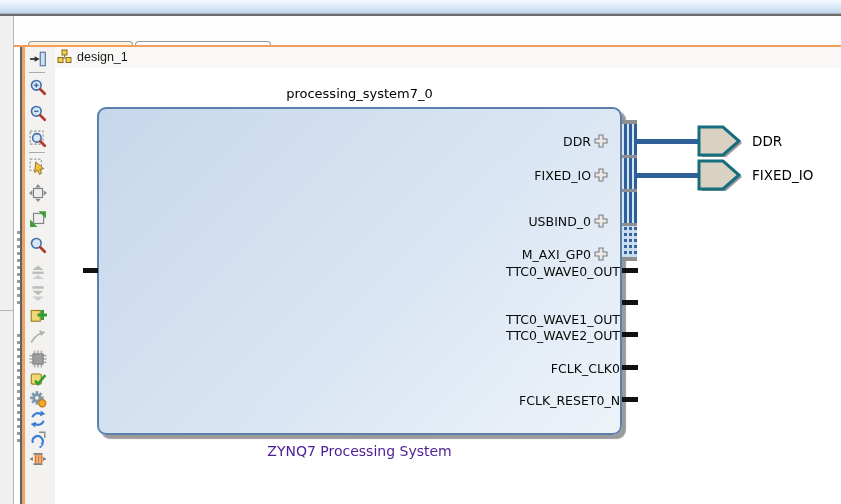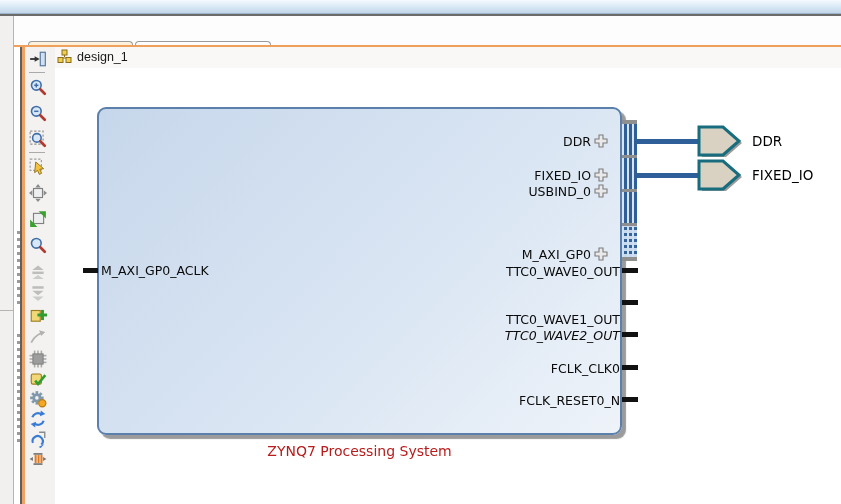--- a/index.html
+++ b/index.html
@@ -37,21 +37,21 @@
   .tdivider{position:absolute;left:29px;width:16px;height:1px;background:#aaa;}
   
   .canvas{position:absolute;left:55px;top:68px;width:786px;height:436px;background:#ffffff;}
   
   .block-title{position:absolute;left:97px;top:86px;width:525px;text-align:center;
       font-family:"DejaVu Sans",sans-serif;font-size:13px;color:#000;}
   .block{position:absolute;left:97px;top:107px;width:525px;height:328px;border-radius:9px;
       background:linear-gradient(135deg,#c7d7eb 0%,#d9e5f3 55%,#eef3f9 100%);
       border:2px solid #5b80ab;box-shadow:4px 4px 1px rgba(130,130,130,.8);box-sizing:border-box;}
   .type-label{position:absolute;left:97px;top:443px;width:525px;text-align:center;
-      font-family:"DejaVu Sans",sans-serif;font-size:14px;color:#b91c1c;}
+      font-family:"DejaVu Sans",sans-serif;font-size:14px;color:#4c1d95;}
   
   .logo{position:absolute;left:302px;top:247px;width:120px;height:44px;}
   .logo-text{position:absolute;left:0;bottom:0;font-family:"DejaVu Sans",sans-serif;
       font-size:31px;color:#8d949c;letter-spacing:.5px;line-height:1;}
   .para-dark{position:absolute;left:64px;top:2px;width:36px;height:11px;background:#213e61;transform:skewX(-38deg);}
   .para-grey{position:absolute;left:73px;top:13px;width:36px;height:11px;background:#b9bfc6;transform:skewX(-38deg);}
   
   .port-row{position:absolute;display:flex;align-items:center;gap:3px;height:16px;
       font-family:"DejaVu Sans",sans-serif;font-size:12.5px;color:#0a0a0a;white-space:nowrap;}
   .iface-row{right:233px;}
@@ -268,61 +268,59 @@
       <rect x="5" y="4.5" width="1.8" height="7" fill="#e07820"></rect>
       <rect x="7.6" y="4.5" width="1.8" height="7" fill="#e07820"></rect>
       <rect x="10.2" y="4.5" width="1.8" height="7" fill="#e07820"></rect>
       <polygon points="0.5,8 3.5,6.2 3.5,9.8" fill="#777"></polygon>
       <polygon points="15.5,8 12.5,6.2 12.5,9.8" fill="#777"></polygon>
     </svg>
   </div>
 
   <div class="canvas"></div>
 
+  <div class="block-title">processing_system7_0</div>
   <div class="block"></div>
   <div class="type-label">ZYNQ7 Processing System</div>
 
 
   <div class="stub" style="left:83px;top:268px;width:15px;"></div>
-  <div class="port-row" style="left:101px;top:262px;">
-    <span>M_AXI_GP0_ACLK</span>
-  </div>
 
   <div class="port-row iface-row" style="top:133px;">
     <span>DDR</span>
     <svg width="14" height="14" viewBox="0 0 14 14">
       <path d="M5 1 h4 v4 h4 v4 h-4 v4 h-4 v-4 h-4 v-4 h4 z" fill="#e9e9e9" stroke="#7c7c7c" stroke-width="1.1"></path>
     </svg>
   </div>
   <div class="port-row iface-row" style="top:167px;">
     <span>FIXED_IO</span>
     <svg width="14" height="14" viewBox="0 0 14 14">
       <path d="M5 1 h4 v4 h4 v4 h-4 v4 h-4 v-4 h-4 v-4 h4 z" fill="#e9e9e9" stroke="#7c7c7c" stroke-width="1.1"></path>
     </svg>
   </div>
-  <div class="port-row iface-row" style="top:183px;">
+  <div class="port-row iface-row" style="top:213px;">
     <span>USBIND_0</span>
     <svg width="14" height="14" viewBox="0 0 14 14">
       <path d="M5 1 h4 v4 h4 v4 h-4 v4 h-4 v-4 h-4 v-4 h4 z" fill="#e9e9e9" stroke="#7c7c7c" stroke-width="1.1"></path>
     </svg>
   </div>
   <div class="port-row iface-row" style="top:246px;">
     <span>M_AXI_GP0</span>
     <svg width="14" height="14" viewBox="0 0 14 14">
       <path d="M5 1 h4 v4 h4 v4 h-4 v4 h-4 v-4 h-4 v-4 h4 z" fill="#e9e9e9" stroke="#7c7c7c" stroke-width="1.1"></path>
     </svg>
   </div>
 
   <div class="port-row pin-row" style="top:263px;">
     <span>TTC0_WAVE0_OUT</span>
   </div>
   <div class="port-row pin-row" style="top:295px;margin-top:16px;">
     <span>TTC0_WAVE1_OUT</span>
   </div>
-  <div class="port-row pin-row" style="top:327px;font-style:italic;">
+  <div class="port-row pin-row" style="top:327px;">
     <span>TTC0_WAVE2_OUT</span>
   </div>
   <div class="port-row pin-row" style="top:360px;">
     <span>FCLK_CLK0</span>
   </div>
   <div class="port-row pin-row" style="top:392px;text-align:center;">
     <span>FCLK_RESET0_N</span>
   </div>
 
   <div class="pincol-cap" style="top:120px;height:4px;"></div>

